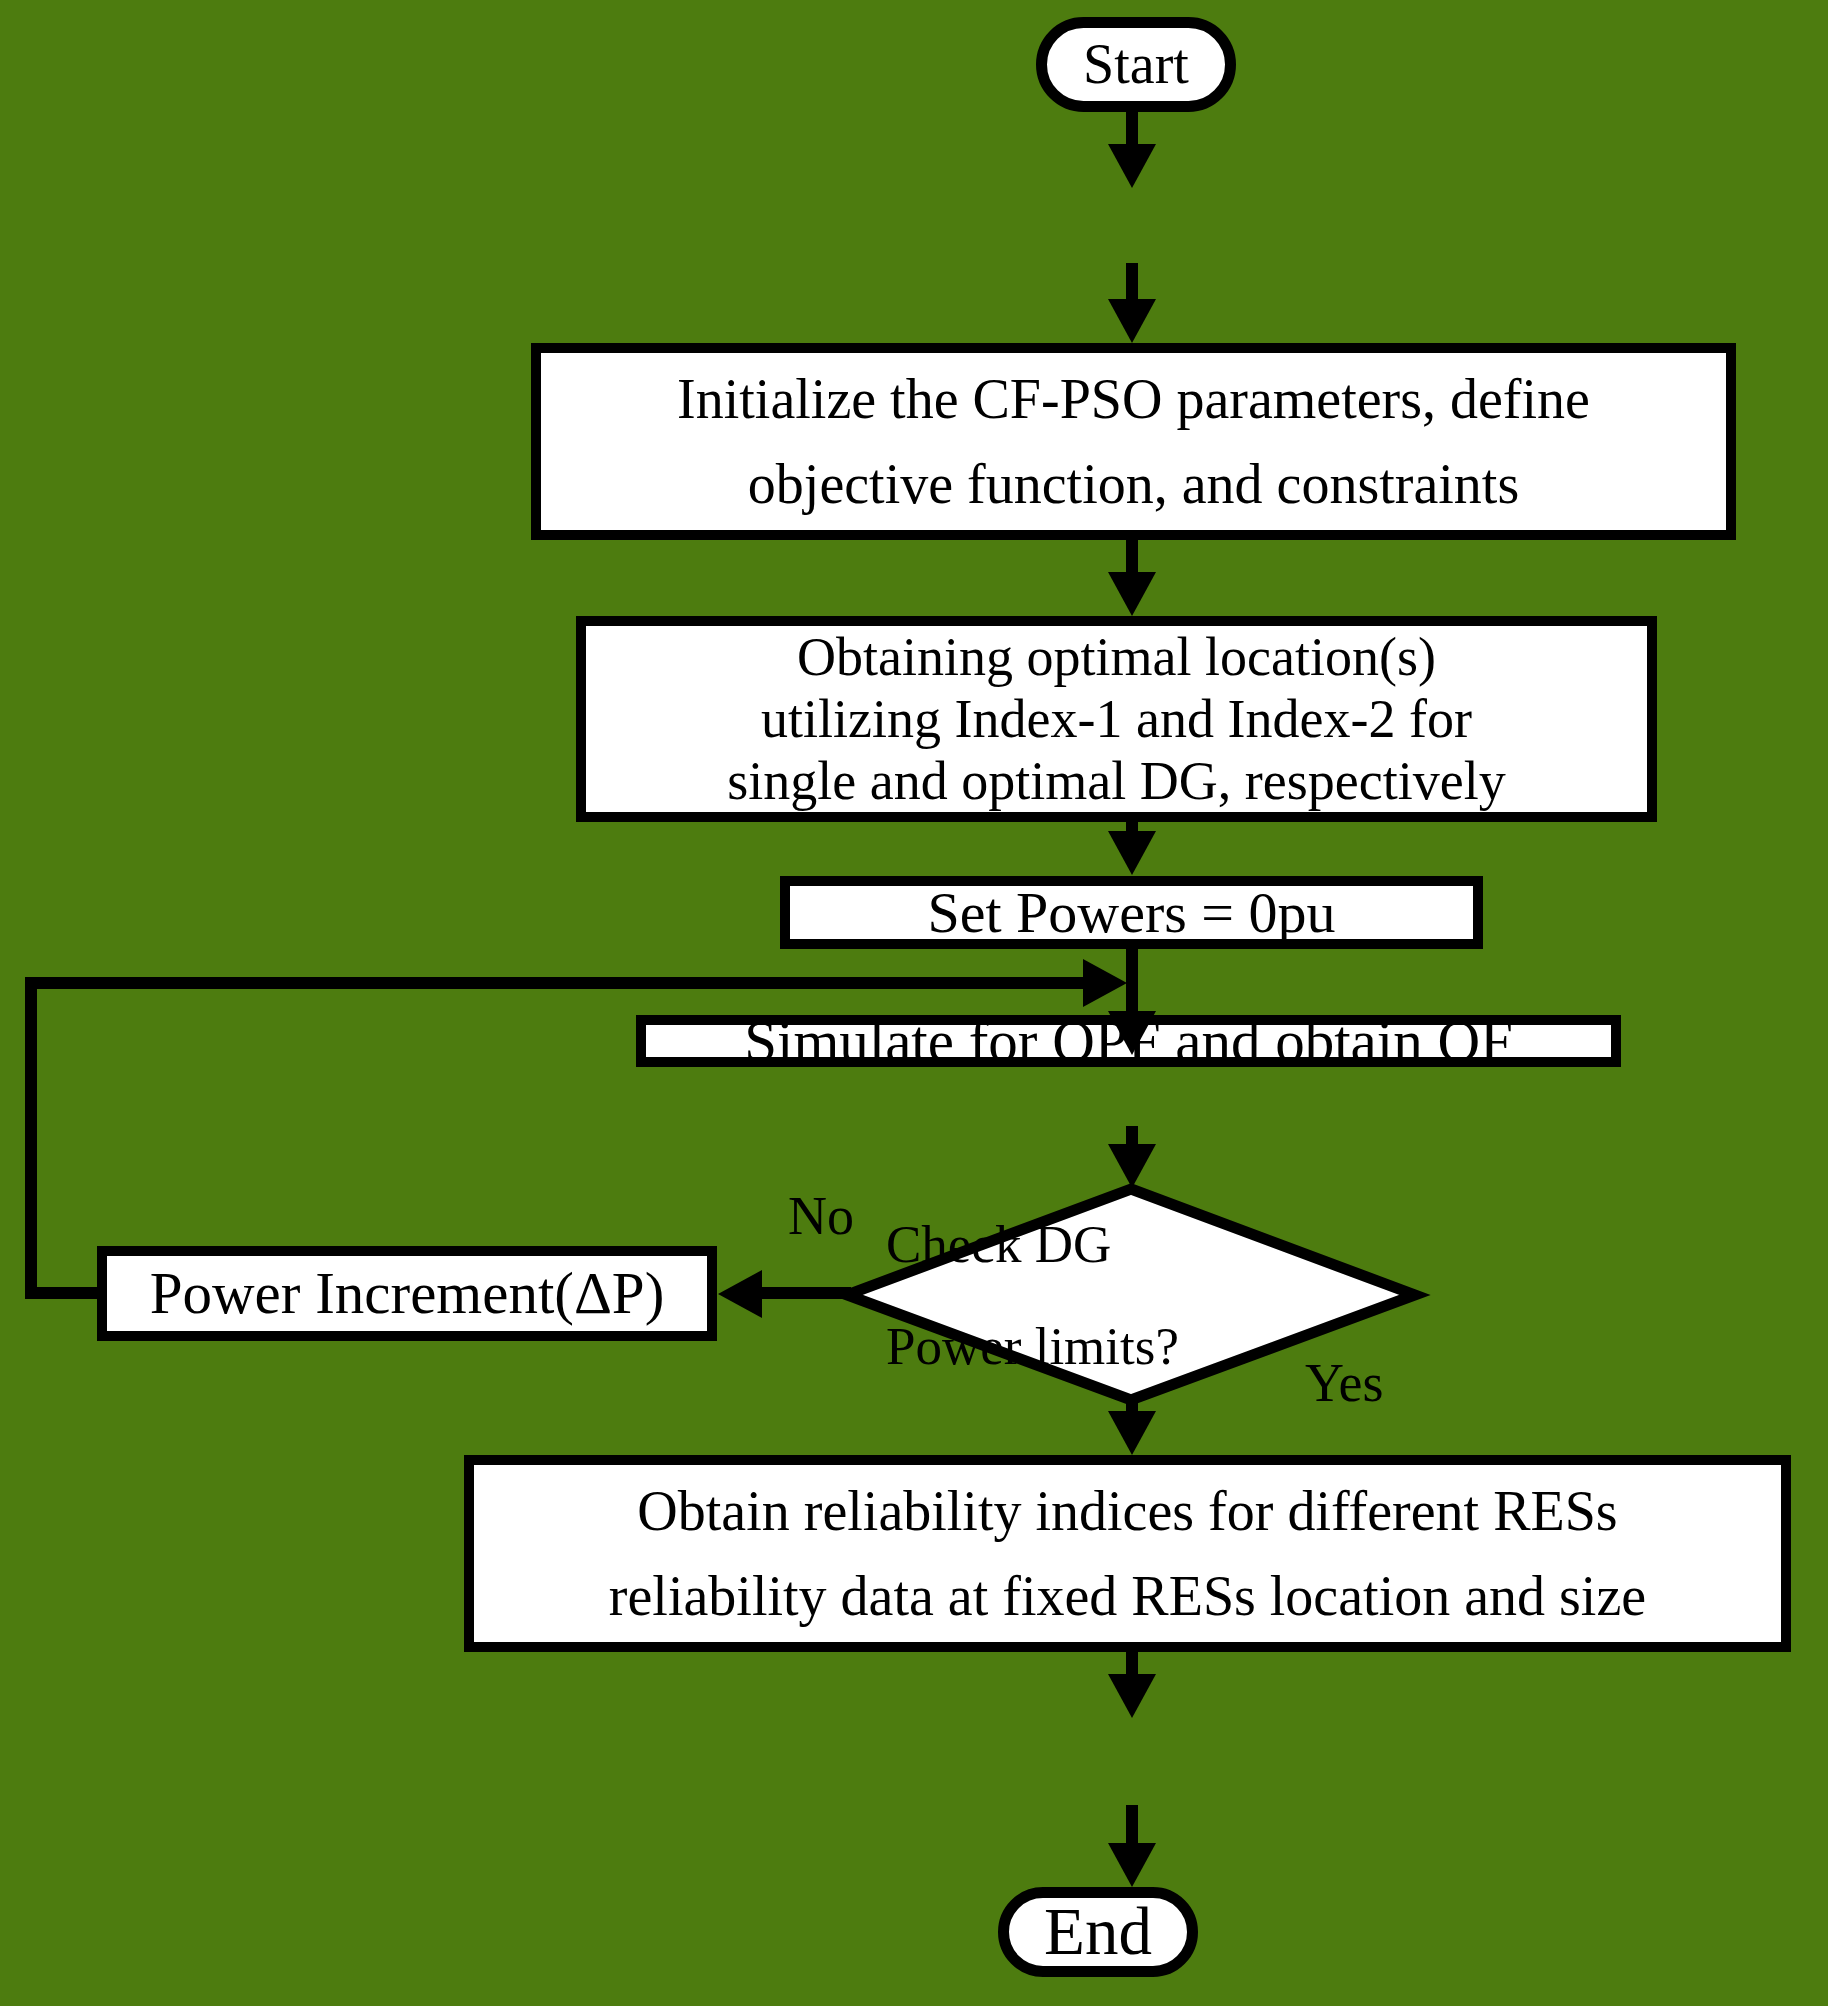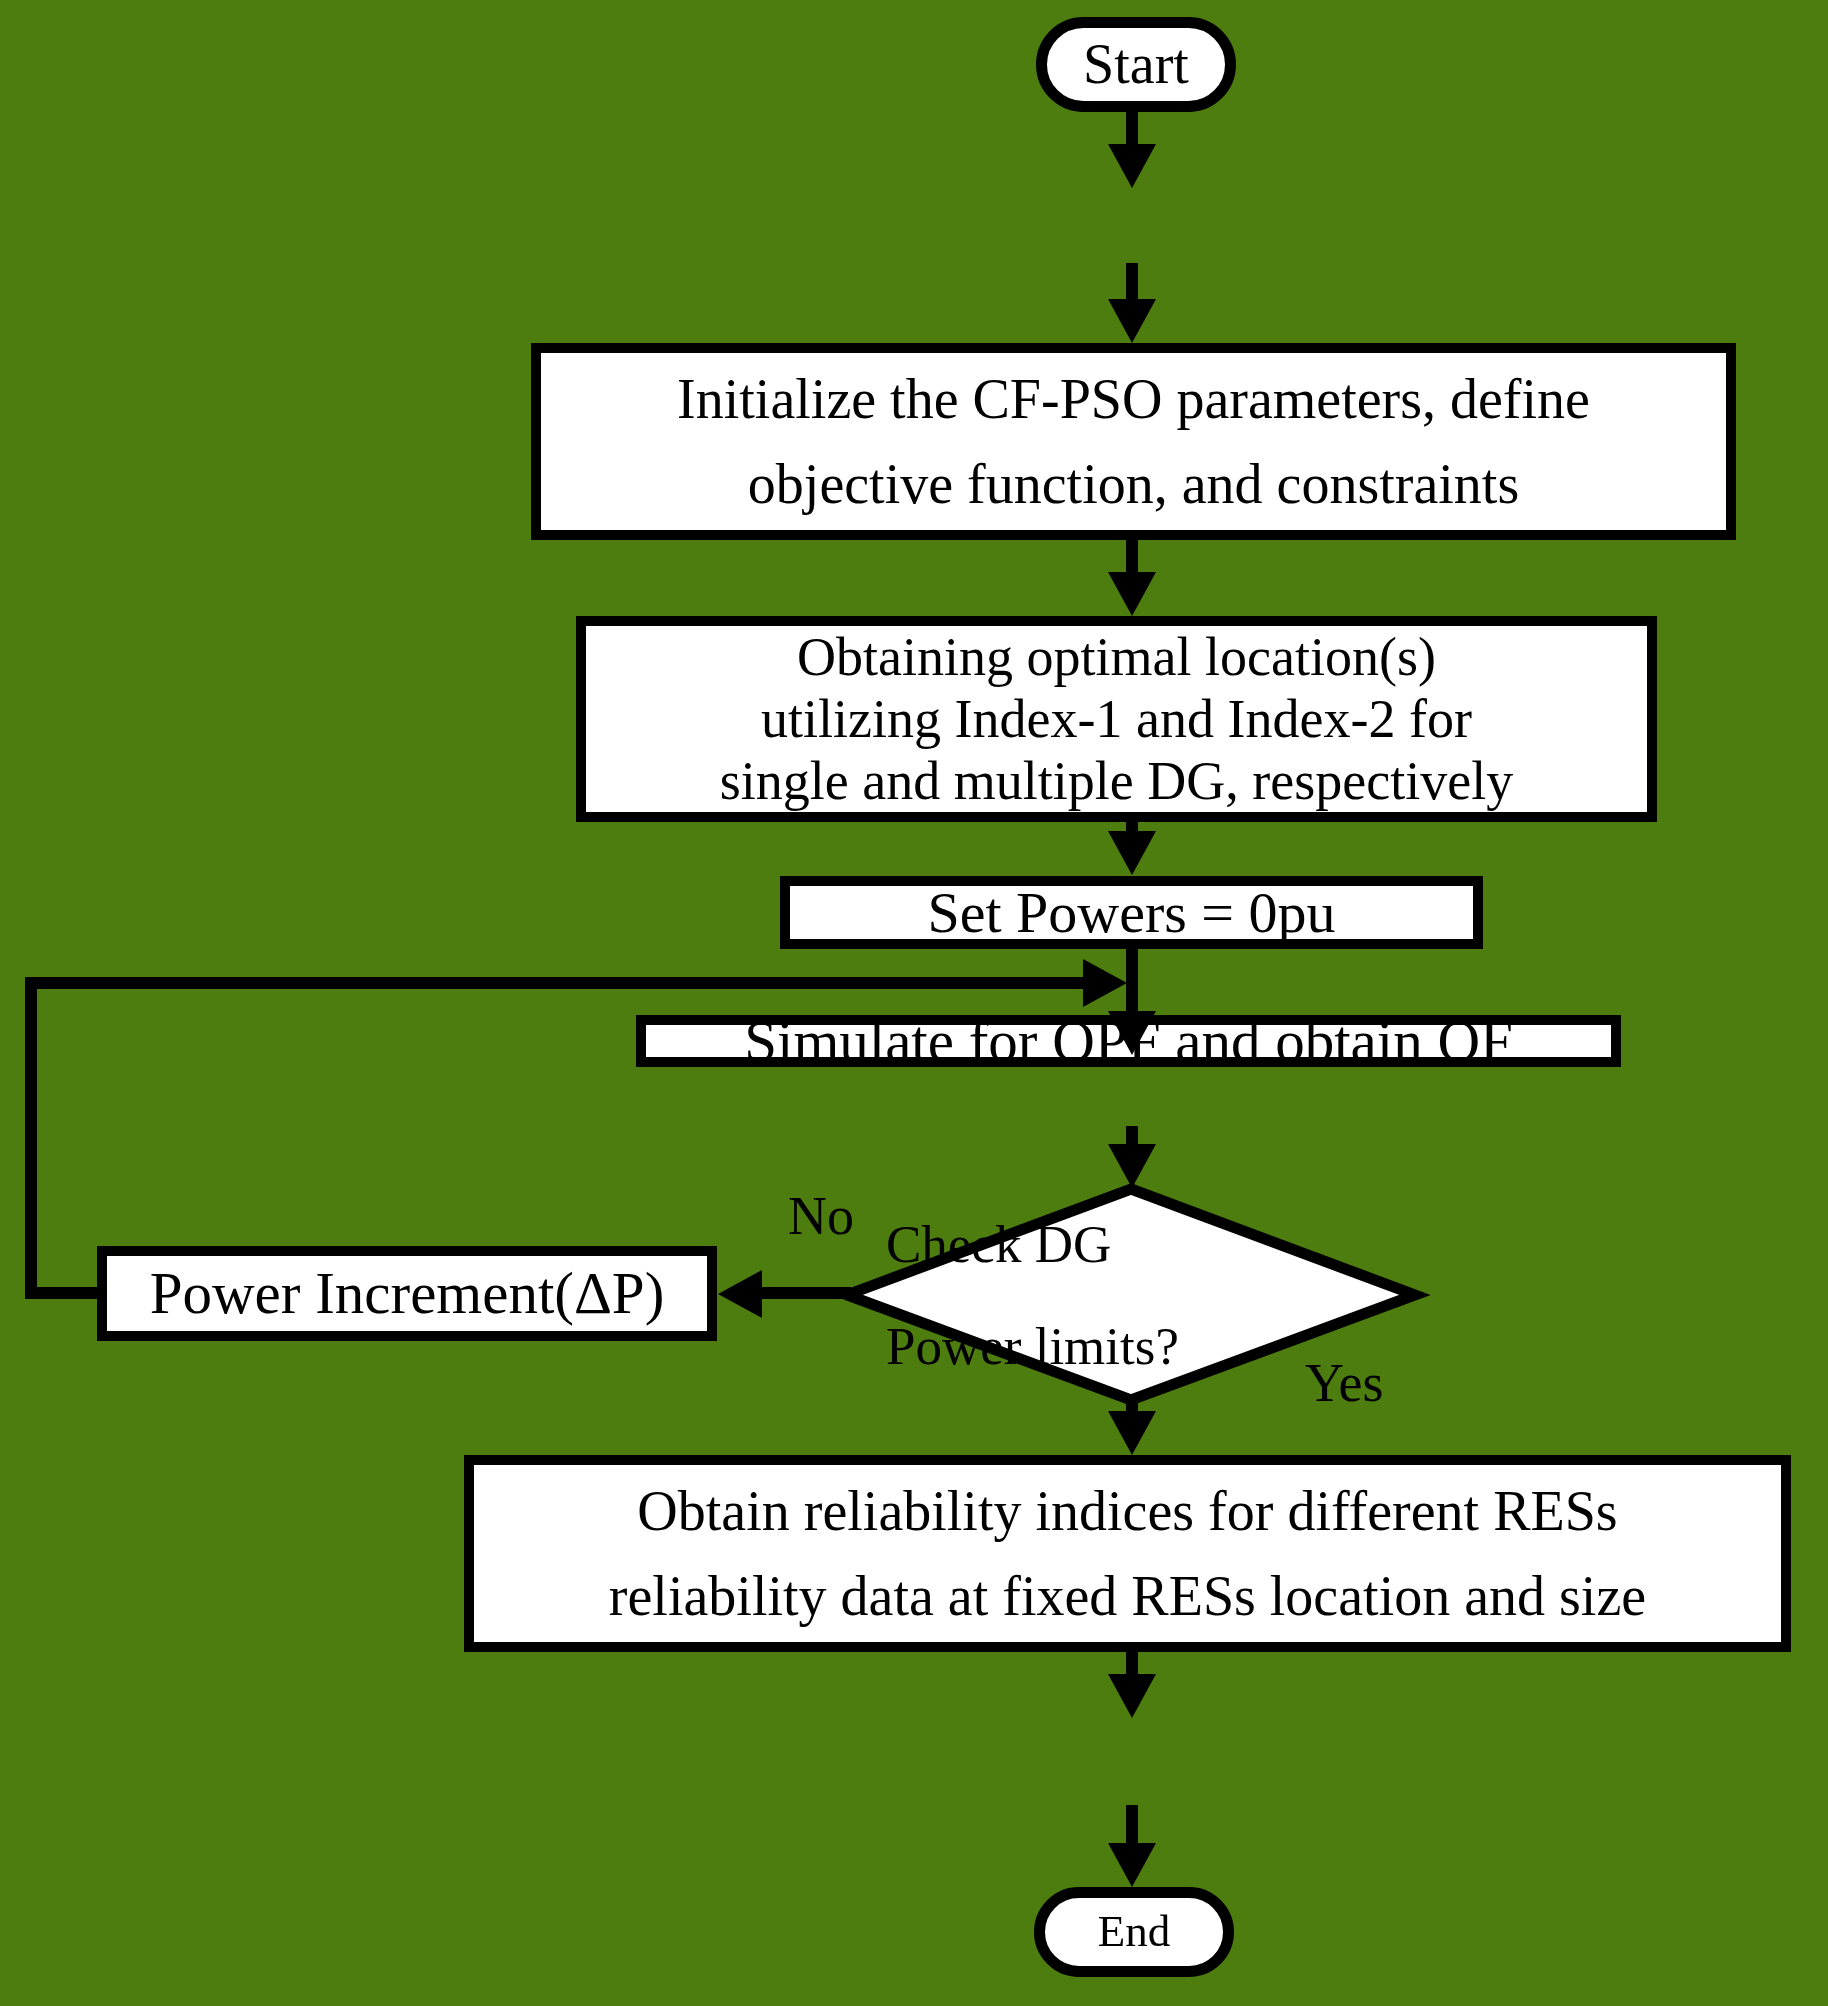--- a/index.html
+++ b/index.html
@@ -75,21 +75,21 @@
 
 
   <div class="node" style="left:531px;top:343px;width:1205px;height:197px;font-size:56px;line-height:85px;">
     <span>Initialize the CF-PSO parameters, define</span>
     <span>objective function, and constraints</span>
   </div>
 
   <div class="node" style="left:576px;top:616px;width:1081px;height:206px;font-size:54px;line-height:62px;">
     <span>Obtaining optimal location(s)</span>
     <span>utilizing Index-1 and Index-2 for</span>
-    <span>single and multiple DG, respectively</span>
+    <span>single and optimal DG, respectively</span>
   </div>
 
   <div class="node" style="left:780px;top:876px;width:703px;height:73px;font-size:58px;">
     <span>Set Powers = 0pu</span>
   </div>
 
   <div class="node" style="left:636px;top:1015px;width:985px;height:52px;font-size:59px;">
     <span>Simulate for OPF and obtain OF</span>
   </div>
 
@@ -104,21 +104,21 @@
   <div class="node" style="left:97px;top:1246px;width:620px;height:95px;font-size:59px;">
     <span>Power Increment(ΔP)</span>
   </div>
 
   <div class="node" style="left:464px;top:1455px;width:1327px;height:197px;font-size:56px;line-height:85px;">
     <span>Obtain reliability indices for different RESs</span>
     <span>reliability data at fixed RESs location and size</span>
   </div>
 
 
-  <div class="node terminator" style="left:1034px;top:1887px;width:200px;height:90px;font-size:45px;">
+  <div class="node terminator" style="left:998px;top:1887px;width:200px;height:90px;font-size:67px;">
     <span>End</span>
   </div>
 
   <div class="ah-down" style="left:1108px;top:144px;"></div>
   <div class="ah-down" style="left:1108px;top:299px;"></div>
   <div class="ah-down" style="left:1108px;top:572px;"></div>
   <div class="ah-down" style="left:1108px;top:831px;"></div>
   <div class="ah-down" style="left:1108px;top:1011px;"></div>
   <div class="ah-down" style="left:1108px;top:1144px;"></div>
   <div class="ah-down" style="left:1108px;top:1411px;"></div>

